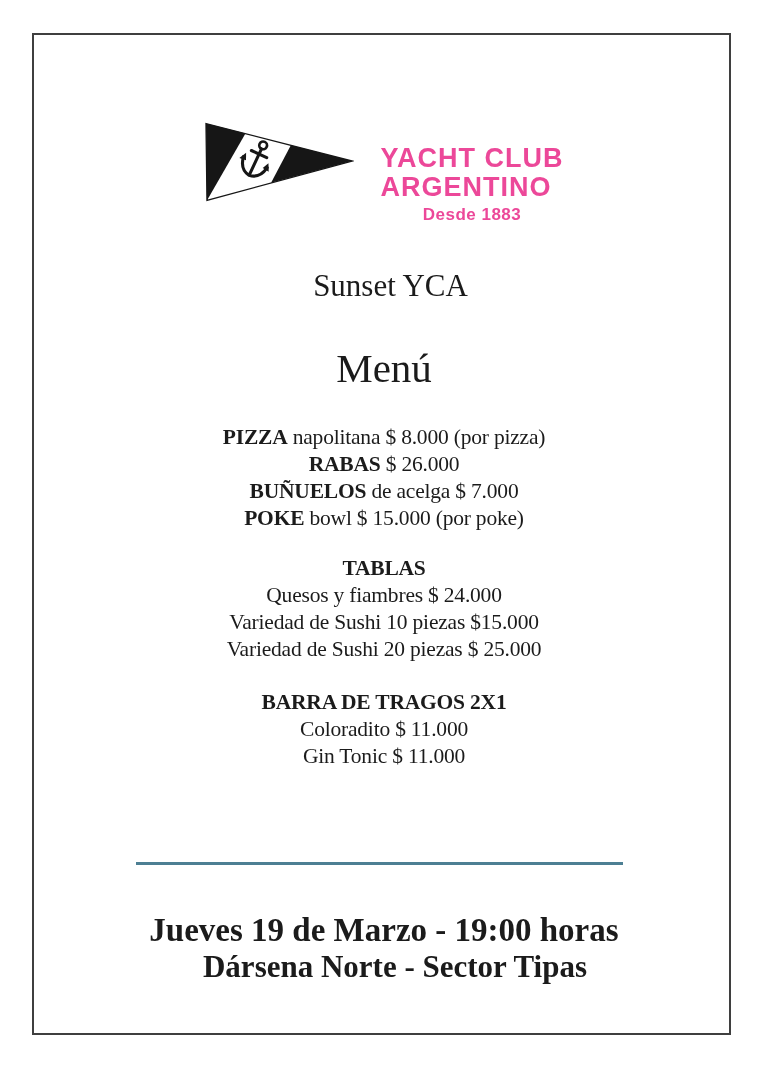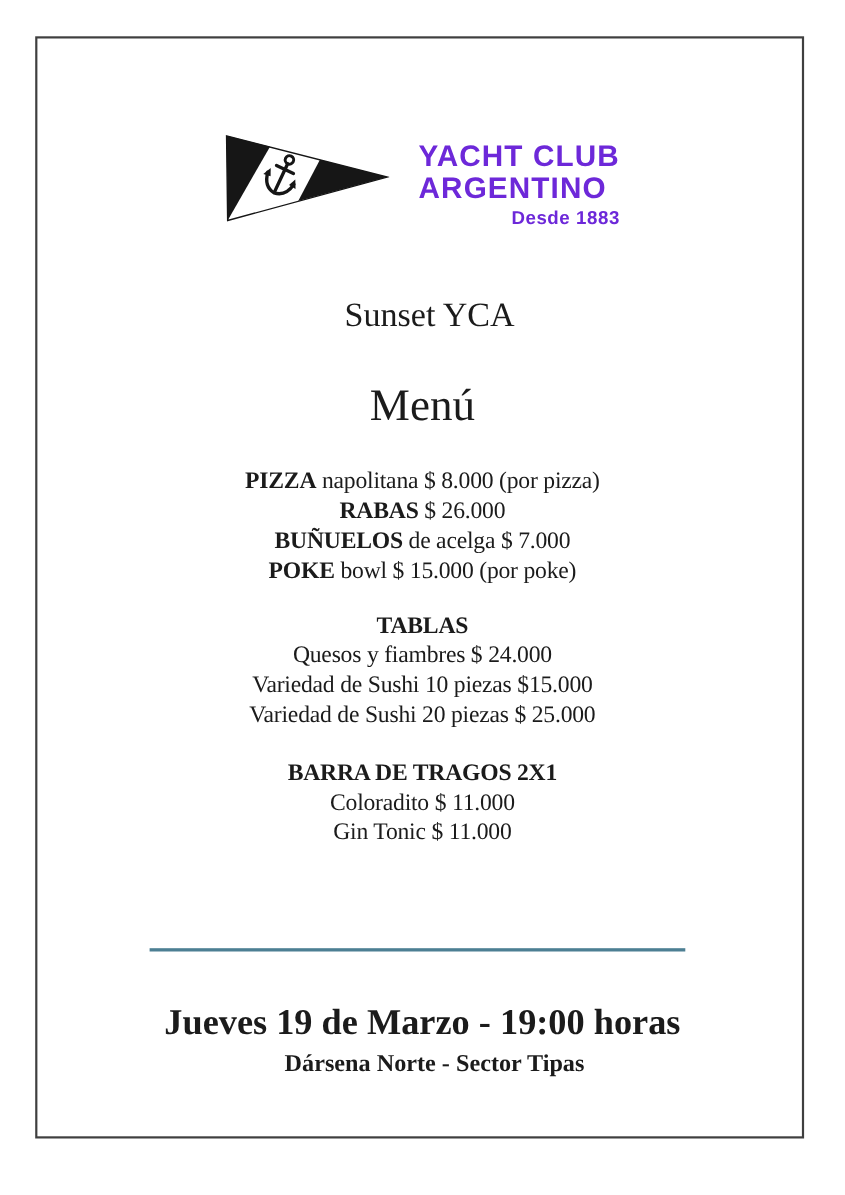--- a/index.html
+++ b/index.html
@@ -11,25 +11,25 @@
     position:absolute;left:32px;top:33px;width:695px;height:998px;
     border:2px solid #3f3f3f;box-sizing:content-box;
   }
   
   .logo-row{
     position:absolute;top:121px;left:0;width:100%;
     display:flex;justify-content:center;align-items:flex-start;gap:26px;
   }
   .burgee{display:block;}
   .logo-text{
-    font-family:"Liberation Sans", sans-serif;font-weight:700;color:#6d28d9;
-    margin-top:7px;
+    font-family:"Liberation Sans", sans-serif;font-weight:700;color:#ec4899;
+    margin-top:23px;
   }
   .club-name{font-size:27px;line-height:29px;letter-spacing:1px;white-space:nowrap;}
-  .tagline{font-size:17px;font-weight:600;text-align:right;margin-top:3px;letter-spacing:0.5px;}
+  .tagline{font-size:17px;font-weight:600;text-align:center;margin-top:3px;letter-spacing:0.5px;}
   
   .event-title{
     position:absolute;top:264px;left:0;width:100%;text-align:center;
     font-size:31px;line-height:44px;text-indent:13px;white-space:nowrap;
   }
   .menu-title{
     position:absolute;top:346px;left:0;width:100%;text-align:center;
     font-size:41px;line-height:44px;
   }
   
@@ -42,21 +42,21 @@
   .menu .gap1{height:23px;}
   .menu .gap2{height:26px;}
   
   .divider{
     position:absolute;top:862px;left:136px;width:487px;height:3px;
     background:#4d7f93;
   }
   
   .footer{position:absolute;top:908px;left:0;width:100%;text-align:center;}
   .footer-datetime{font-size:33px;font-weight:600;line-height:44px;white-space:nowrap;}
-  .footer-location{font-size:22px;font-weight:700;line-height:30px;margin-left:22px;}
+  .footer-location{font-size:31px;font-weight:700;line-height:30px;margin-left:22px;}
 </style>
 </head>
 <body>
 
 <div class="frame"></div>
 
 <div class="logo-row">
   <svg class="burgee" width="150" height="82" viewBox="0 0 152 82" aria-hidden="true">
     <polygon points="2,2 150,40 3,80" fill="#ffffff" stroke="#161616" stroke-width="1.3"></polygon>
     <polygon points="2,2 42,12 3,80" fill="#161616"></polygon>

